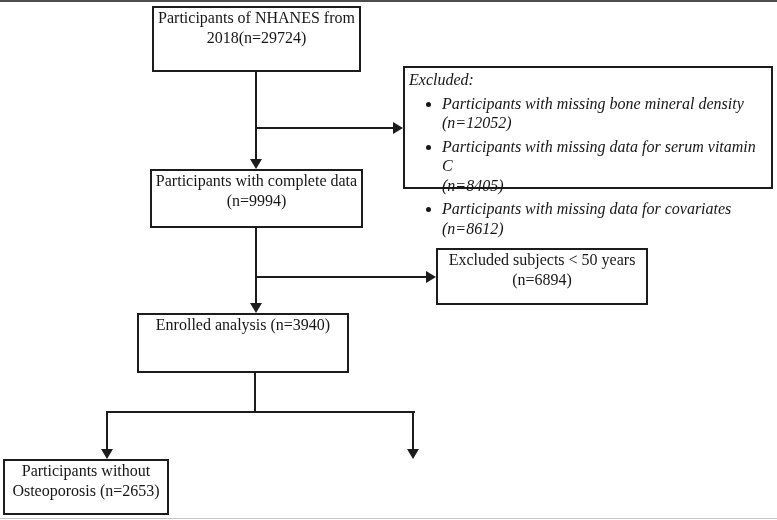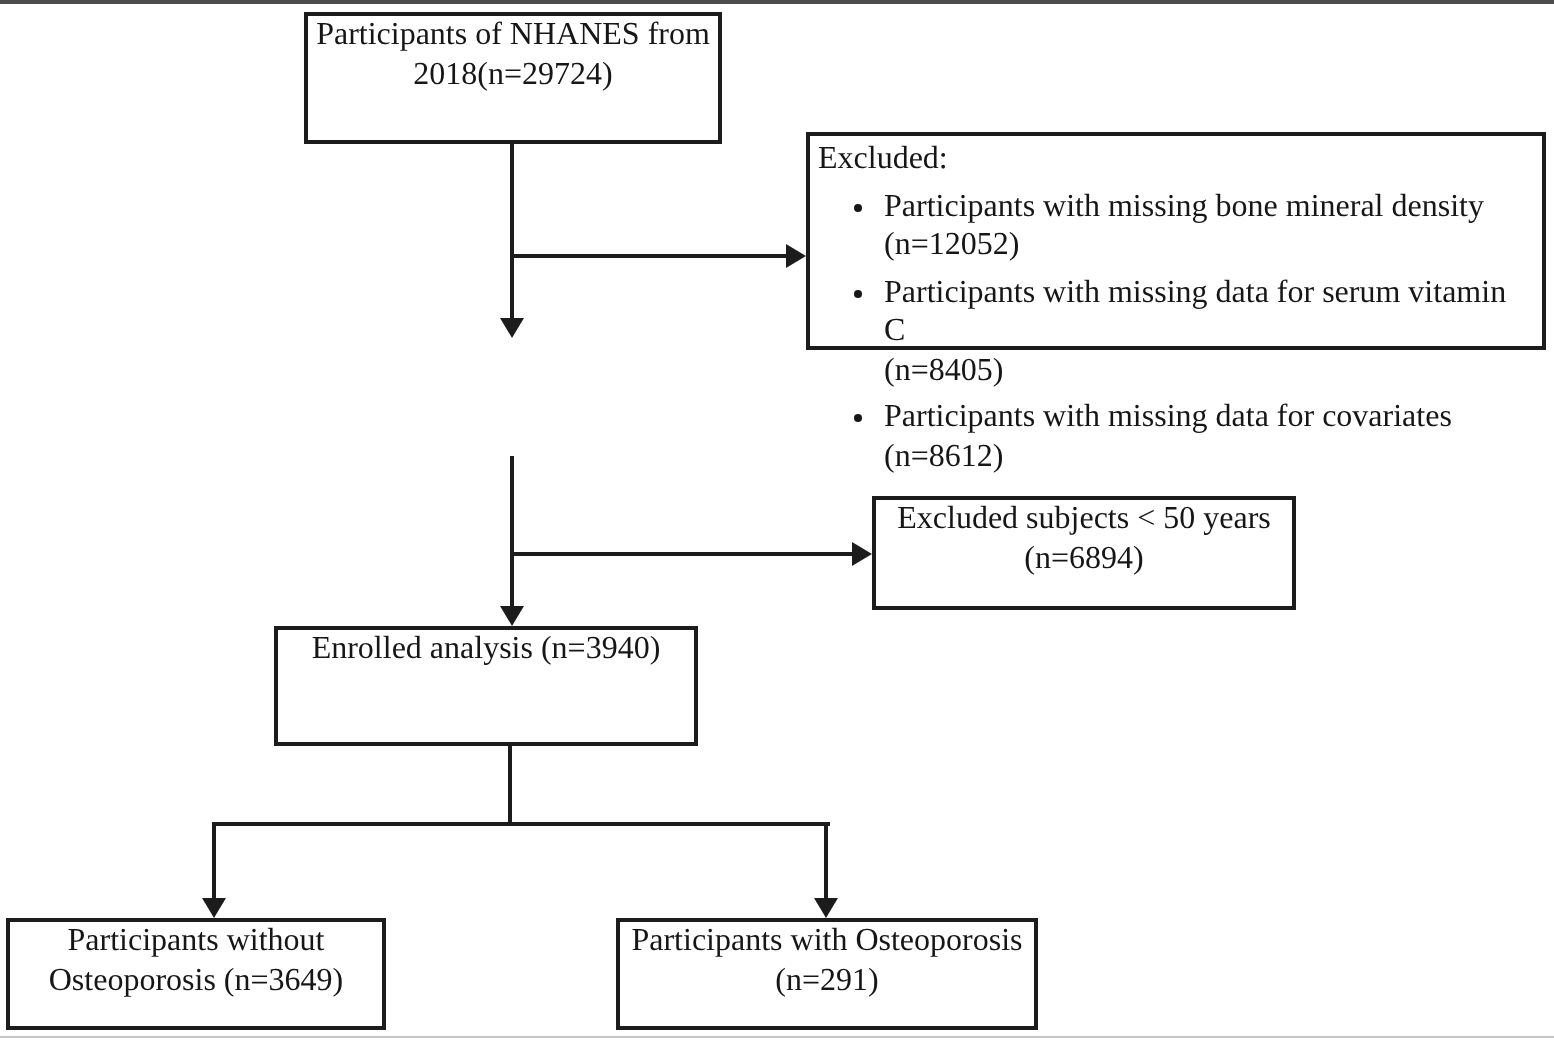--- a/index.html
+++ b/index.html
@@ -45,25 +45,25 @@
   }
   .ah-right {
     position: absolute; width: 0; height: 0;
     border-top: 6px solid transparent;
     border-bottom: 6px solid transparent;
     border-left: 10px solid #1c1c1c;
   }
 
   
   #box-nhanes   { left: 152px; top: 6px;   width: 209px; height: 66px; }
-  #box-excl1    { left: 403px; top: 66px;  width: 370px; height: 109px; }
+  #box-excl1    { left: 403px; top: 66px;  width: 370px; height: 123px; font-style: italic; }
   #box-complete { left: 150px; top: 169px; width: 213px; height: 59px; }
   #box-excl2    { left: 436px; top: 248px; width: 212px; height: 57px; }
   #box-enrolled { left: 137px; top: 313px; width: 212px; height: 60px; }
-  #box-without  { left: 3px;   top: 459px; width: 190px; height: 56px; }
+  #box-without  { left: 3px;   top: 459px; width: 166px; height: 56px; }
   #box-with     { left: 308px; top: 459px; width: 211px; height: 56px; }
 
   
   #v1 { left: 255px; top: 72px;  width: 2px;   height: 88px; }
   #h1 { left: 256px; top: 127px; width: 137px; height: 2px; }
   #v2 { left: 255px; top: 228px; width: 2px;   height: 76px; }
   #h2 { left: 256px; top: 276px; width: 170px; height: 2px; }
   #v3 { left: 254px; top: 372px; width: 2px;   height: 41px; }
   #h3 { left: 106px; top: 411px; width: 309px; height: 2px; }
   #v4 { left: 106px; top: 411px; width: 2px;   height: 39px; }
@@ -93,39 +93,39 @@
     <div>Excluded:</div>
     <ul class="ex-list">
       <li>Participants with missing bone mineral density
 (n=12052)</li>
       <li>Participants with missing data for serum vitamin C
 (n=8405)</li>
       <li>Participants with missing data for covariates (n=8612)</li>
     </ul>
   </div>
 
+  <div class="box box-center" id="box-complete">
+    <div class="tline">Participants with complete data</div>
+    <div class="tline">(n=9994)</div>
+  </div>
 
   <div class="box box-center" id="box-excl2">
     <div class="tline">Excluded subjects &lt; 50 years</div>
     <div class="tline">(n=6894)</div>
   </div>
 
   <div class="box box-center" id="box-enrolled">
     <div class="tline">Enrolled analysis (n=3940)</div>
   </div>
 
   <div class="box box-center" id="box-without">
     <div class="tline">Participants without</div>
-    <div class="tline">Osteoporosis (n=3649)</div>
+    <div class="tline">Osteoporosis (n=2653)</div>
   </div>
 
-  <div class="box box-center" id="box-with">
-    <div class="tline">Participants with Osteoporosis</div>
-    <div class="tline">(n=291)</div>
-  </div>
 
   <div class="cline" id="v1"></div>
   <div class="cline" id="h1"></div>
   <div class="cline" id="v2"></div>
   <div class="cline" id="h2"></div>
   <div class="cline" id="v3"></div>
   <div class="cline" id="h3"></div>
   <div class="cline" id="v4"></div>
   <div class="cline" id="v5"></div>
 

